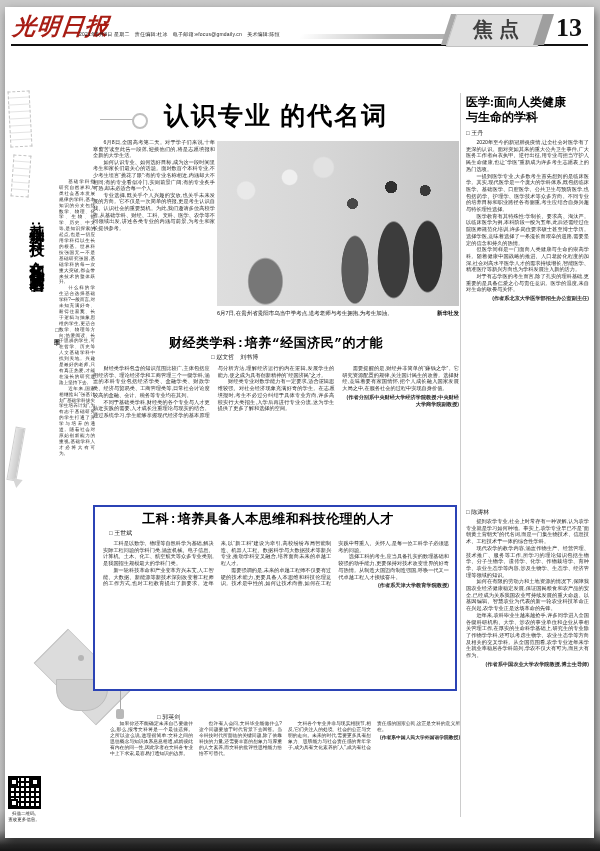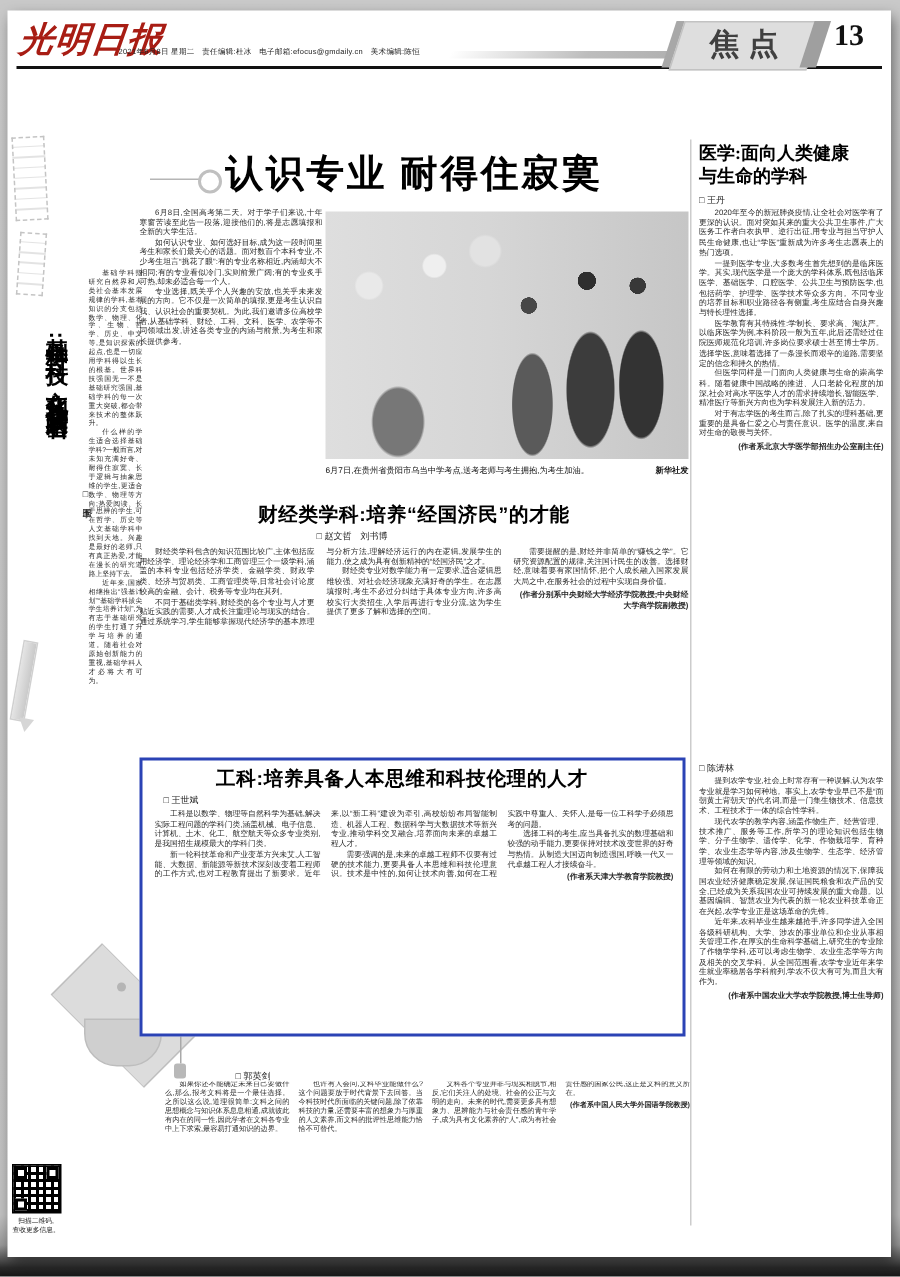--- a/index.html
+++ b/index.html
@@ -20,21 +20,21 @@
   .head-rule{left:6px;top:37px;width:577px;height:2px;background:#111;}
   .ribbon-tail{left:295px;top:27px;width:152px;height:5px;
     background:linear-gradient(90deg,rgba(190,190,190,0) 0,#bdbdbd 60%,#b0b0b0 100%);
     transform:skewX(-35deg);}
   .badge{left:446px;top:7px;width:90px;height:31px;background:#dedede;transform:skewX(-18deg);
     border:1px solid #c2c2c2;}
   .badge-stripe-l{left:441px;top:7px;width:10px;height:31px;background:#a8a8a8;transform:skewX(-18deg);}
   .badge-stripe-r{left:533px;top:7px;width:11px;height:31px;background:#9f9f9f;transform:skewX(-18deg);}
   .badge-text{left:455px;top:9px;width:78px;text-align:center;font-size:20px;font-weight:bold;
     color:#404040;letter-spacing:6px;font-family:"Liberation Serif",serif;}
-  .pagenum{left:551px;top:6px;width:34px;font-size:20px;font-weight:bold;color:#111;
+  .pagenum{left:551px;top:6px;width:34px;font-size:26px;font-weight:bold;color:#111;
     font-family:"Liberation Serif",serif;}
   
   .deco-box{border:1px dashed #c4c4c4;background:
     repeating-linear-gradient(0deg,transparent 0 6px,#e3e3e3 6px 7px);}
   .deco1{left:4px;top:84px;width:20px;height:54px;transform:rotate(-3deg);}
   .deco2{left:7px;top:148px;width:16px;height:40px;transform:rotate(4deg);}
   .ornament-line{left:95px;top:112px;width:34px;height:1px;background:#b5b5b5;}
   .ornament-ring{left:127px;top:106px;width:12px;height:12px;border:2px solid #c0c0c0;border-radius:50%;}
   .pencil{left:6px;top:420px;width:8px;height:52px;background:linear-gradient(90deg,#e4e4e4,#c9c9c9);
     transform:rotate(10deg);border:1px solid #d0d0d0;}
@@ -73,21 +73,21 @@
     radial-gradient(ellipse 22px 55px at 57% 78%,#5a5a5a 0 60%,transparent 63%),
     radial-gradient(ellipse 30px 40px at 20% 85%,#777 0 55%,transparent 60%),
     radial-gradient(circle 14px at 12% 30%,#e9e9e9 0 60%,transparent 70%),
     radial-gradient(circle 12px at 30% 22%,#efefef 0 60%,transparent 70%),
     radial-gradient(circle 16px at 44% 16%,#e2e2e2 0 60%,transparent 70%),
     linear-gradient(90deg,#dedede 0,#d6d6d6 45%,#c6c6c6 100%);}
   .caption-row{left:212px;top:303px;width:242px;display:flex;font-size:5.5px;color:#111;}
   .caption-text{flex:1;}
   .caption-credit{font-weight:bold;white-space:nowrap;margin-left:6px;}
   .art-title{font-weight:bold;font-size:13px;color:#000;text-align:center;
-    font-family:Liberation Sans, sans-serif;letter-spacing:.5px;}
+    font-family:Liberation Mono, monospace;letter-spacing:.5px;}
   .fin-title{left:88px;top:327px;width:366px;}
   .byline{font-size:6px;color:#222;}
   .fin-author{left:206px;top:346px;}
   .cols{text-align:justify;font-size:5.2px;line-height:6.7px;overflow:hidden;color:#2a2a2a;}
   .fin-body{left:88px;top:358px;width:366px;height:136px;column-count:3;column-gap:8px;}
   .bluebox{left:88px;top:498px;width:364px;height:186px;border:2px solid #2b43b5;box-sizing:border-box;
     background:#fff;}
   .eng-title{left:88px;top:503px;width:350px;}
   .eng-author{left:104px;top:522px;}
   .eng-body{left:98px;top:533px;width:346px;height:144px;column-count:3;column-gap:7px;}
@@ -139,21 +139,21 @@
   <div class="abs vert-title">基础学科:科技、文化和社会进步的基石</div>
   <div class="abs vert-author">□ 李玉国</div>
   <div class="abs left-body">
       <p>基础学科指研究自然界和人类社会基本发展规律的学科,基本知识的分支包括数学、物理、化学、生物、哲学、历史、中文等,是知识探索的起点,也是一切应用学科得以生长的根基。世界科技强国无一不是基础研究强国,基础学科的每一次重大突破,都会带来技术的整体跃升。</p>
       <p>什么样的学生适合选择基础学科?一般而言,对未知充满好奇、耐得住寂寞、长于逻辑与抽象思维的学生,更适合数学、物理等方向;热爱阅读、长于思辨的学生,可在哲学、历史等人文基础学科中找到天地。兴趣是最好的老师,只有真正热爱,才能在漫长的研究道路上坚持下去。</p>
       <p>近年来,国家相继推出“强基计划”“基础学科拔尖学生培养计划”,为有志于基础研究的学生打通了升学与培养的通道。随着社会对原始创新能力的重视,基础学科人才必将大有可为。</p>
     </div>
 
   <div class="abs ornament-line"></div>
   <div class="abs ornament-ring"></div>
-  <div class="abs headline">认识专业  耐得住寂寞</div>
+  <div class="abs headline">认识专业  的代名词</div>
   <div class="abs intro">
       <p>6月8日,全国高考第二天。对于学子们来说,十年寒窗苦读至此告一段落,迎接他们的,将是志愿填报和全新的大学生活。</p>
       <p>如何认识专业、如何选好目标,成为这一段时间里考生和家长们最关心的话题。面对数百个本科专业,不少考生坦言“挑花了眼”:有的专业名称相近,内涵却大不相同;有的专业看似冷门,实则前景广阔;有的专业炙手可热,却未必适合每一个人。</p>
       <p>专业选择,既关乎个人兴趣的安放,也关乎未来发展的方向。它不仅是一次简单的填报,更是考生认识自我、认识社会的重要契机。为此,我们邀请多位高校学者,从基础学科、财经、工科、文科、医学、农学等不同领域出发,讲述各类专业的内涵与前景,为考生和家长提供参考。</p>
     </div>
 
   <div class="abs photo"></div>
   <div class="abs caption-row">
     <span class="caption-text">6月7日,在贵州省贵阳市乌当中学考点,送考老师与考生拥抱,为考生加油。</span>
     <span class="caption-credit">新华社发</span>

